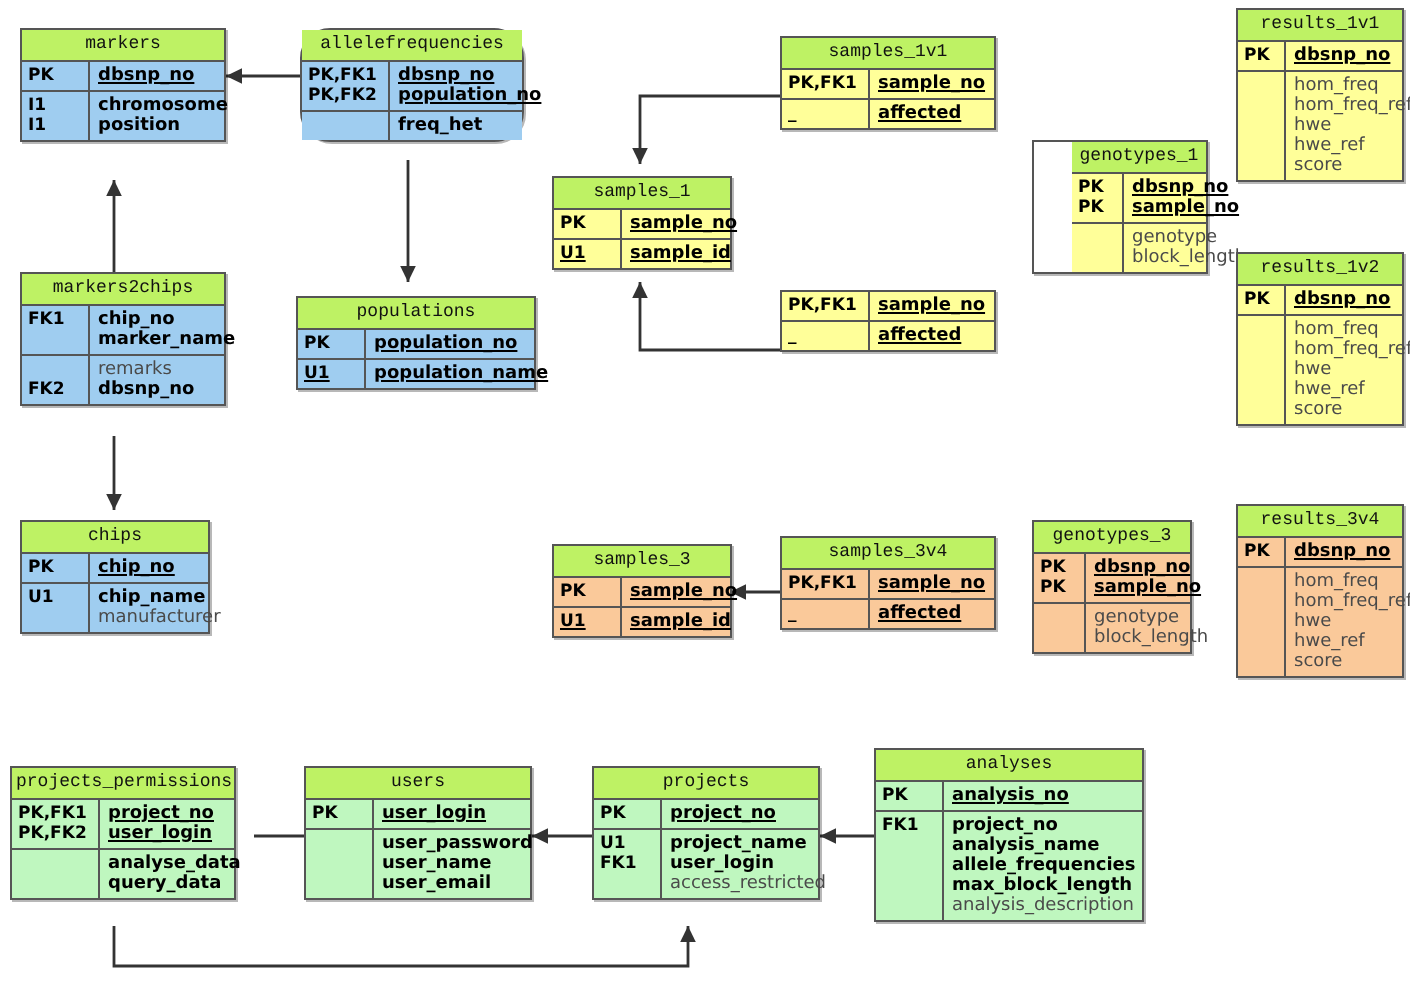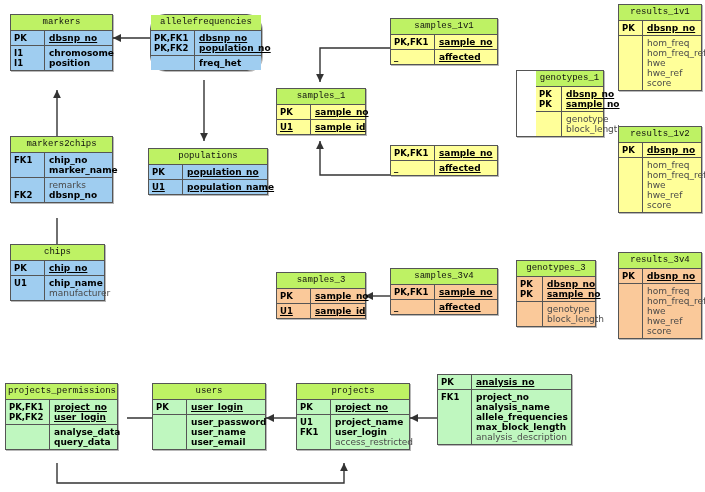--- a/index.html
+++ b/index.html
@@ -197,21 +197,21 @@
     <div class="ent-section">
       <div class="keycol">
           <span class="kk u">U1</span>
         </div>
       <div class="fieldcol">
           <span class="fld pk">population_name</span>
         </div>
     </div>
   </div>
 
-  <div class="entity blue" style="left:10px; top:244px; width:95px;">
+  <div class="entity blue" style="left:10px; top:260px; width:95px;">
     <div class="ent-title">chips</div>
     <div class="ent-section">
       <div class="keycol">
           <span class="kk">PK</span>
         </div>
       <div class="fieldcol">
           <span class="fld pk">chip_no</span>
         </div>
     </div>
     <div class="ent-section">
@@ -504,20 +504,21 @@
         </div>
       <div class="fieldcol">
           <span class="fld bold">project_name</span>
           <span class="fld bold">user_login</span>
           <span class="fld plain">access_restricted</span>
         </div>
     </div>
   </div>
 
   <div class="entity green" style="left:437px; top:374px; width:135px;">
+    <div class="ent-title">analyses</div>
     <div class="ent-section">
       <div class="keycol">
           <span class="kk">PK</span>
         </div>
       <div class="fieldcol">
           <span class="fld pk">analysis_no</span>
         </div>
     </div>
     <div class="ent-section">
       <div class="keycol">

